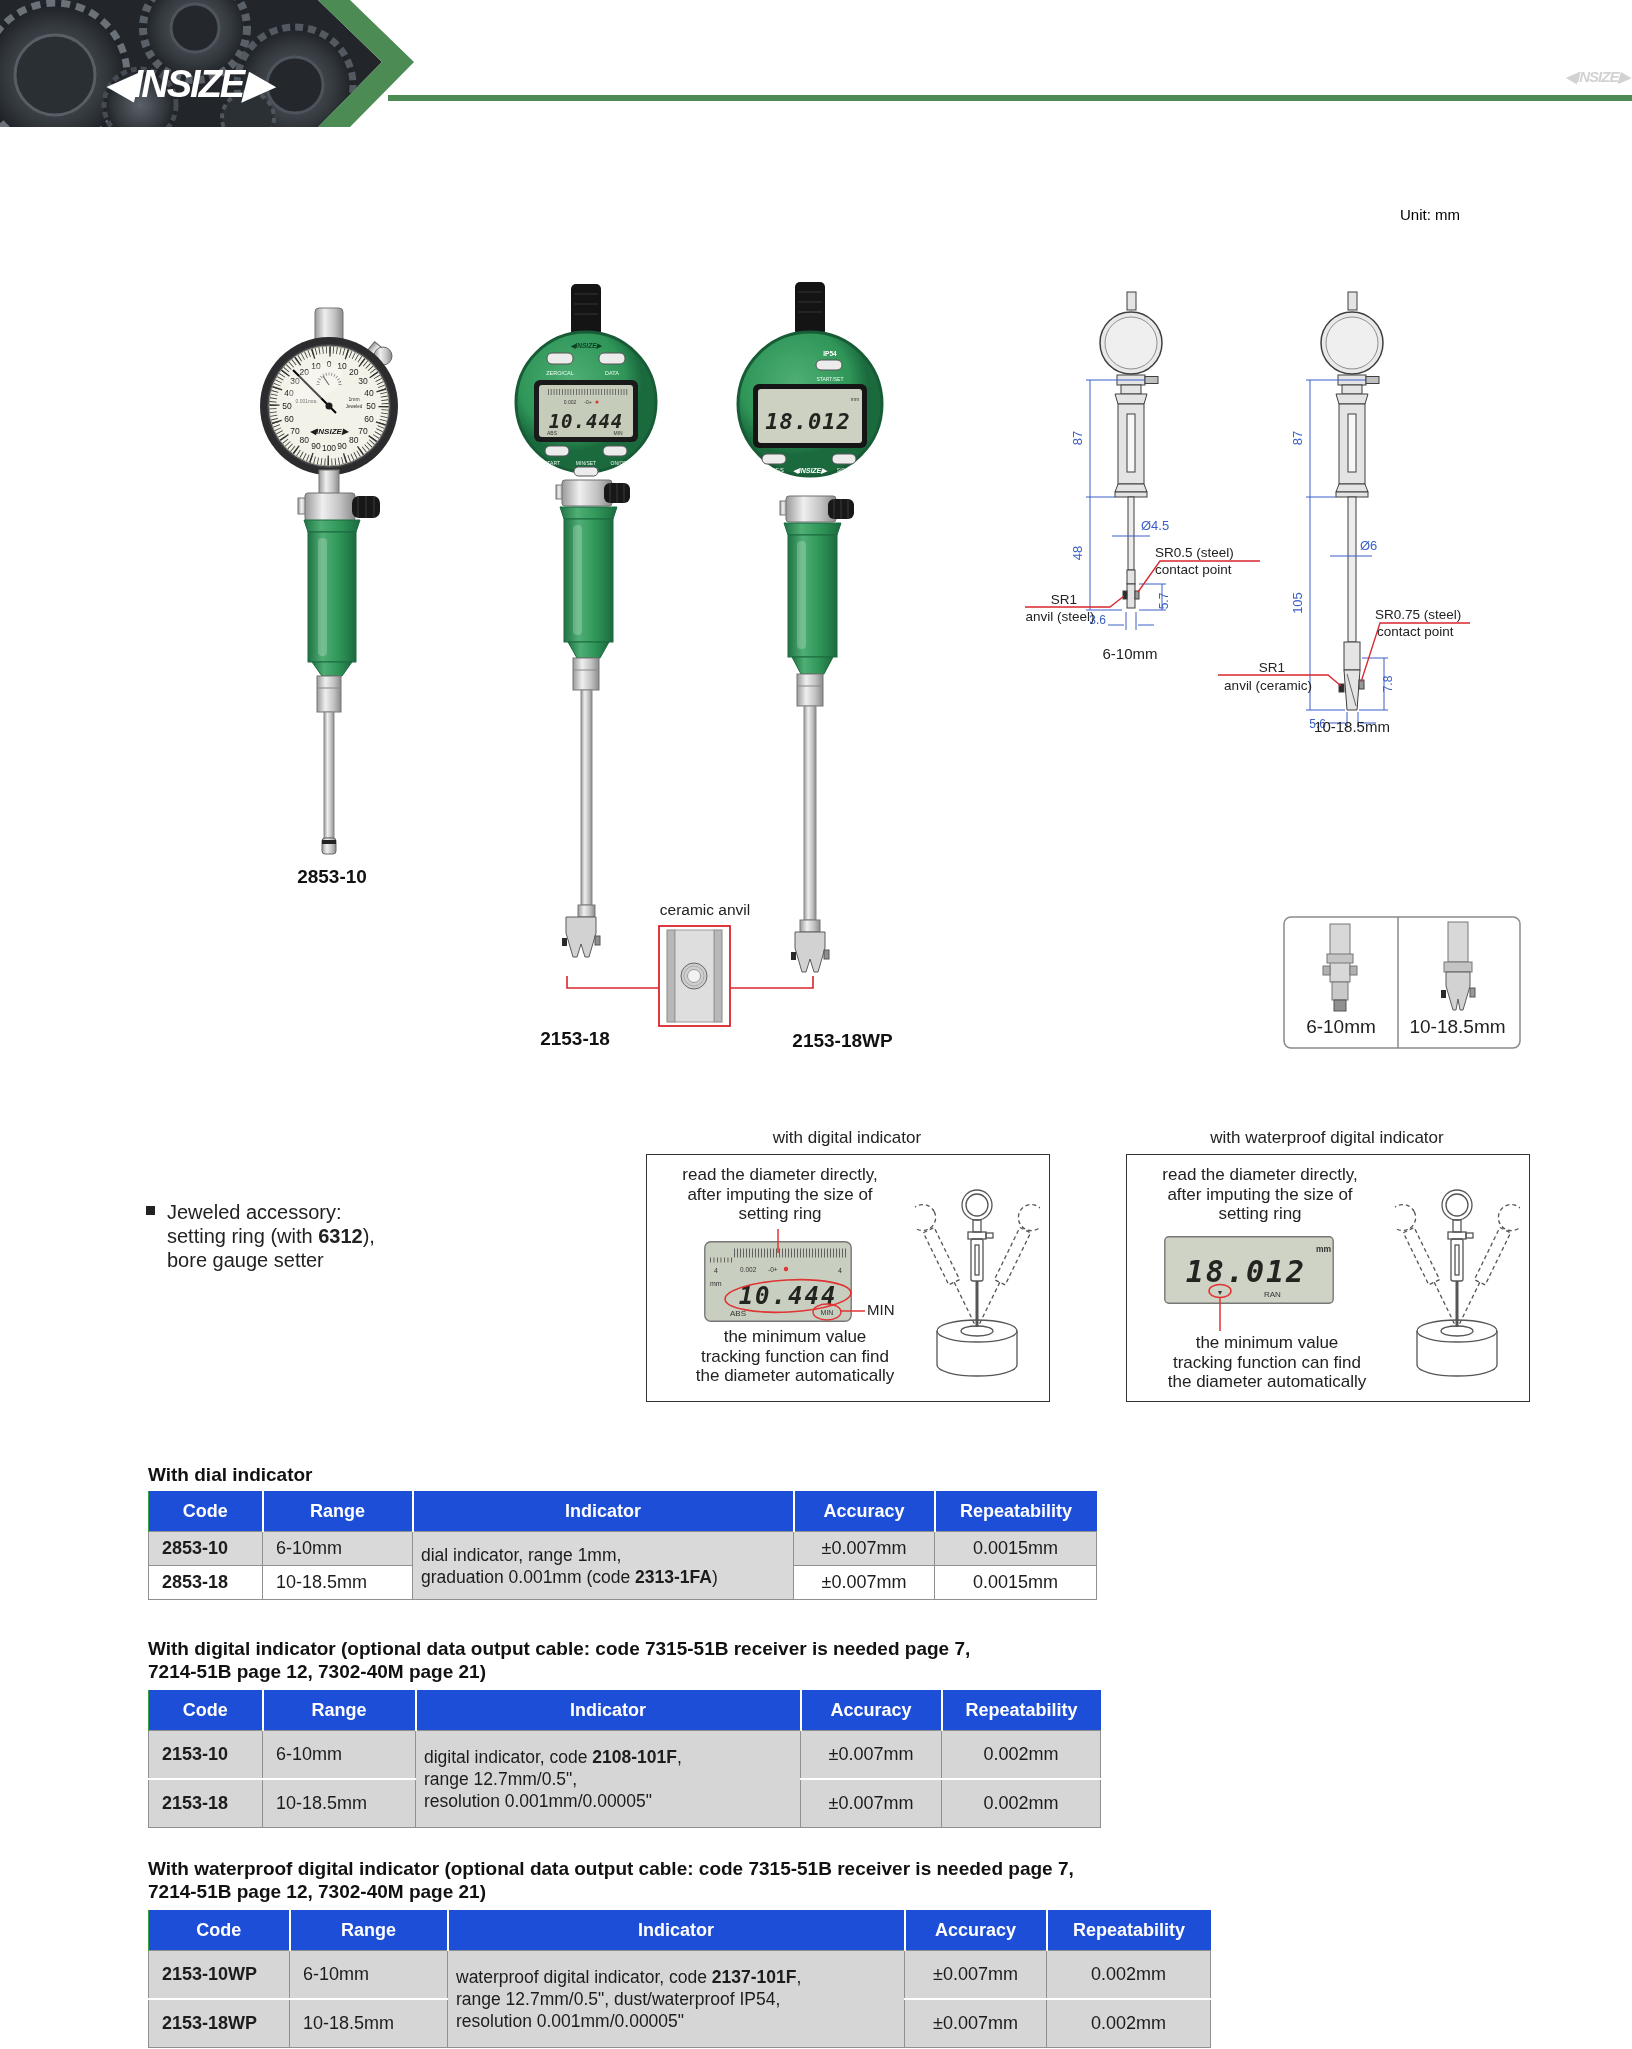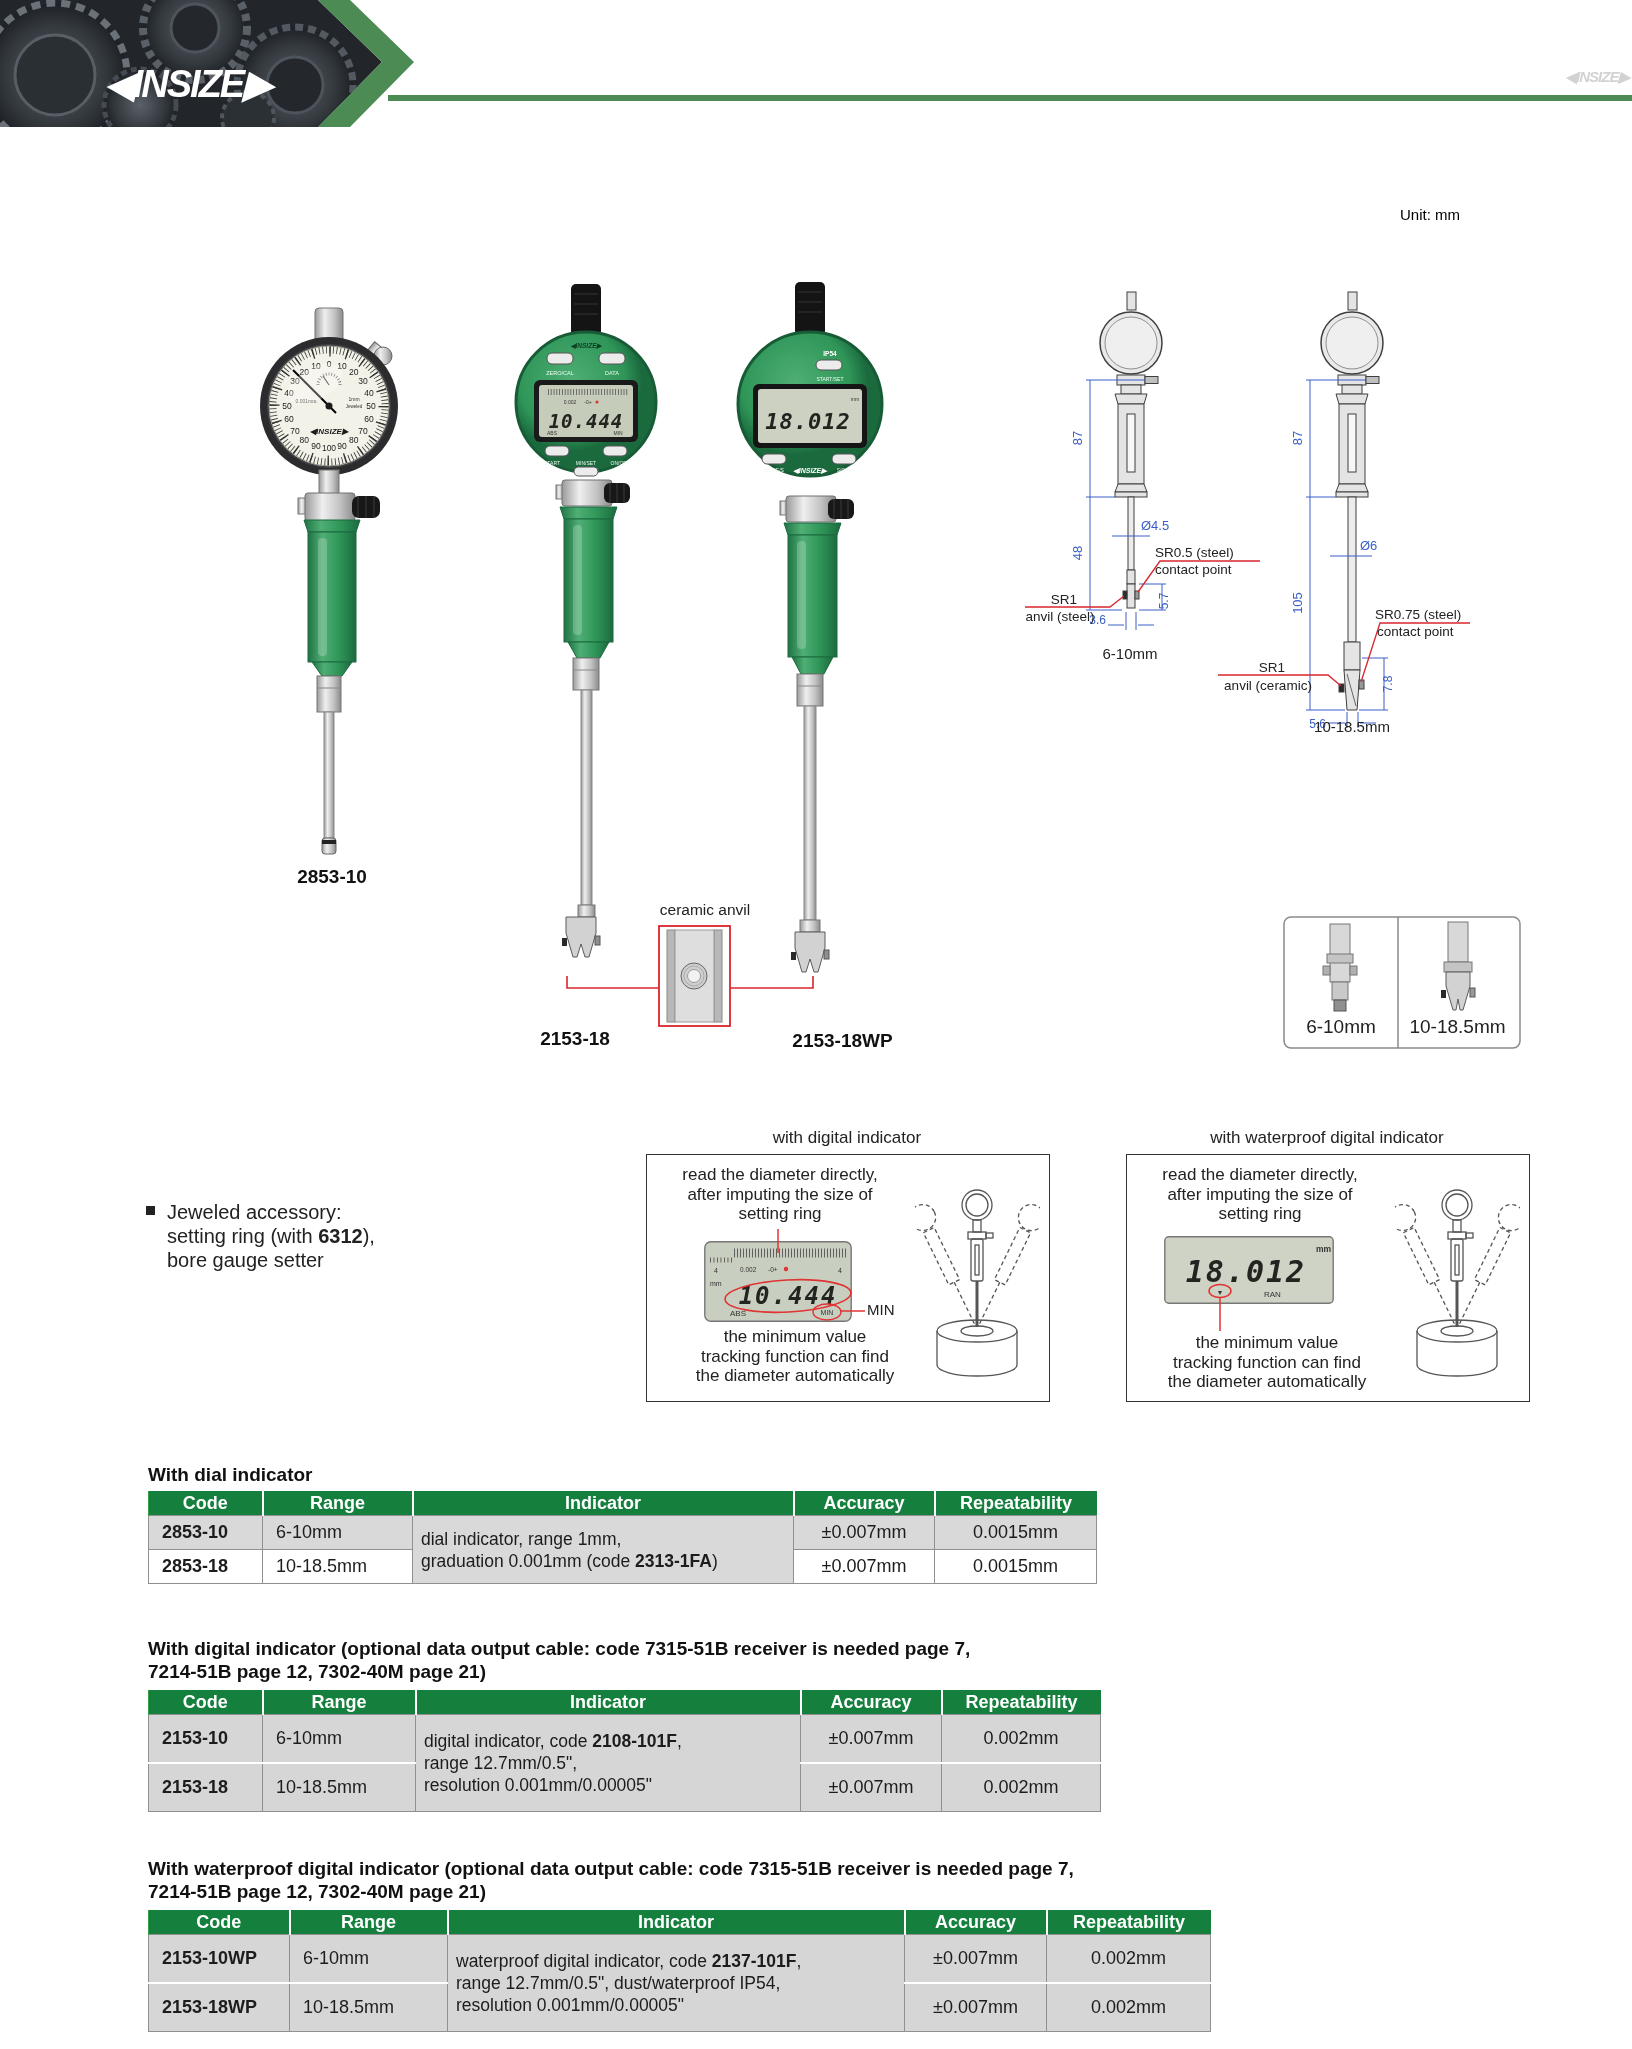--- a/index.html
+++ b/index.html
@@ -24,22 +24,22 @@
   .accessory .ind{padding-left:21px;}
   
   .co-title{position:absolute;width:402px;text-align:center;font-size:17px;color:#222;}
   .co-box{position:absolute;width:402px;height:246px;border:1.5px solid #333;background:#fff;}
   .co-note{position:absolute;text-align:center;font-size:17px;line-height:19.5px;color:#222;white-space:pre-line;}
   .min-label{position:absolute;left:220px;top:146px;font-size:15px;color:#222;}
   
   .tbl-caption{position:absolute;font-weight:bold;font-size:19px;line-height:23px;color:#111;}
   table.ptable{position:absolute;border-collapse:collapse;table-layout:fixed;
                font-size:18px;color:#1c1c1c;background:#fff;}
-  .ptable th{background:#15803d;color:#fff;font-weight:bold;border-left:2px solid #fff;
-             padding:0 2px;font-size:18px;height:24px;}
+  .ptable th{background:#1d4ed8;color:#fff;font-weight:bold;border-left:2px solid #fff;
+             padding:8px 2px;font-size:18px;height:24px;}
   .ptable th:first-child{border-left:1px solid #3aa047;}
   .ptable td{border:1px solid #909090;padding:0 4px;vertical-align:middle;}
   .ptable td.code{font-weight:bold;padding-left:13px;}
   .ptable td.range{padding-left:13px;}
   .ptable td.acc,.ptable td.rep{text-align:center;}
   .ptable td.ind{padding-left:8px;white-space:pre-line;line-height:22px;font-size:17.5px;}
   .t1 tr.r1 td{background:#d9d9d9;height:33px;}
   .t1 tr.r2 td{background:#ffffff;height:33px;}
   .t1 td.ind{background:linear-gradient(to bottom,#d9d9d9 52%,#ffffff 52%);}
   .t2 td{background:#d6d6d6;height:47px;}

